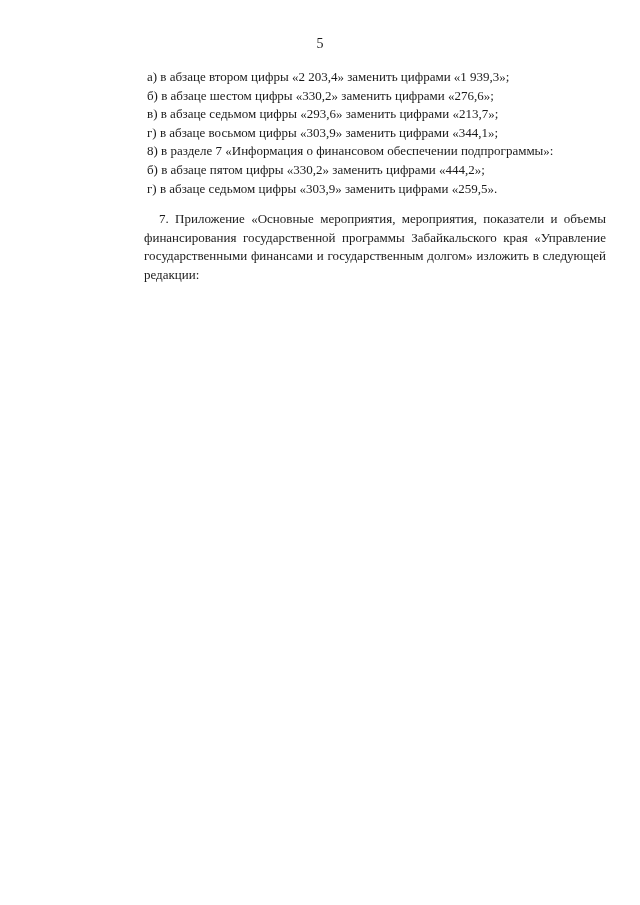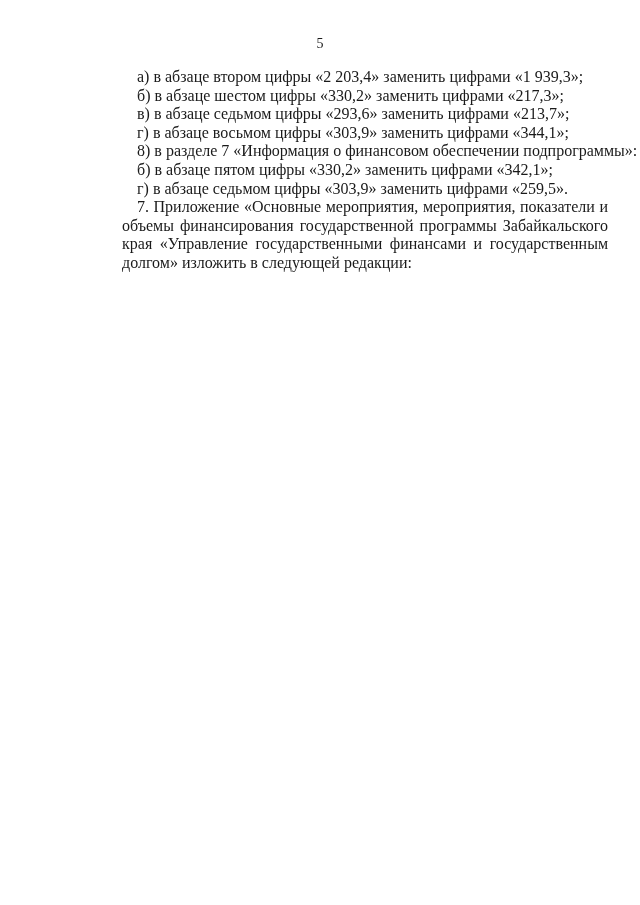--- a/index.html
+++ b/index.html
@@ -7,36 +7,36 @@
   .page {
     position: absolute; left: 0; top: 0; width: 640px; height: 905px;
     background: #ffffff; color: #1a1a1a;
     font-family: "Liberation Serif", "DejaVu Serif", serif;
   }
   .page-number {
     position: absolute; top: 36px; left: 0; width: 640px;
     text-align: center; font-size: 14px;
   }
   .body {
-    position: absolute; left: 122px; top: 68px; width: 486px;
-    font-size: 16px; line-height: 18.6px;
+    position: absolute; left: 132px; top: 68px; width: 486px;
+    font-size: 13px; line-height: 18.6px;
   }
   .line { white-space: nowrap; padding-left: 15px; }
   .para {
-    text-align: justify; text-indent: 15px; margin: 0;
+    text-align: justify; text-indent: 15px; margin: 12px;
   }
 </style>
 </head>
 <body>
 
 <div class="page">
   <div class="page-number">5</div>
   <div class="body">
     <div class="line">а) в абзаце втором цифры «2 203,4» заменить цифрами «1 939,3»;</div>
-    <div class="line">б) в абзаце шестом цифры «330,2» заменить цифрами «217,3»;</div>
+    <div class="line">б) в абзаце шестом цифры «330,2» заменить цифрами «276,6»;</div>
     <div class="line">в) в абзаце седьмом цифры «293,6» заменить цифрами «213,7»;</div>
     <div class="line">г) в абзаце восьмом цифры «303,9» заменить цифрами «344,1»;</div>
     <div class="line">8) в разделе 7 «Информация о финансовом обеспечении подпрограммы»:</div>
-    <div class="line">б) в абзаце пятом цифры «330,2» заменить цифрами «342,1»;</div>
+    <div class="line">б) в абзаце пятом цифры «330,2» заменить цифрами «444,2»;</div>
     <div class="line">г) в абзаце седьмом цифры «303,9» заменить цифрами «259,5».</div>
     <p class="para">7. Приложение «Основные мероприятия, мероприятия, показатели и объемы финансирования государственной программы Забайкальского края «Управление государственными финансами и государственным долгом» изложить в следующей редакции:</p>
   </div>
 </div>
 
 </body></html>

